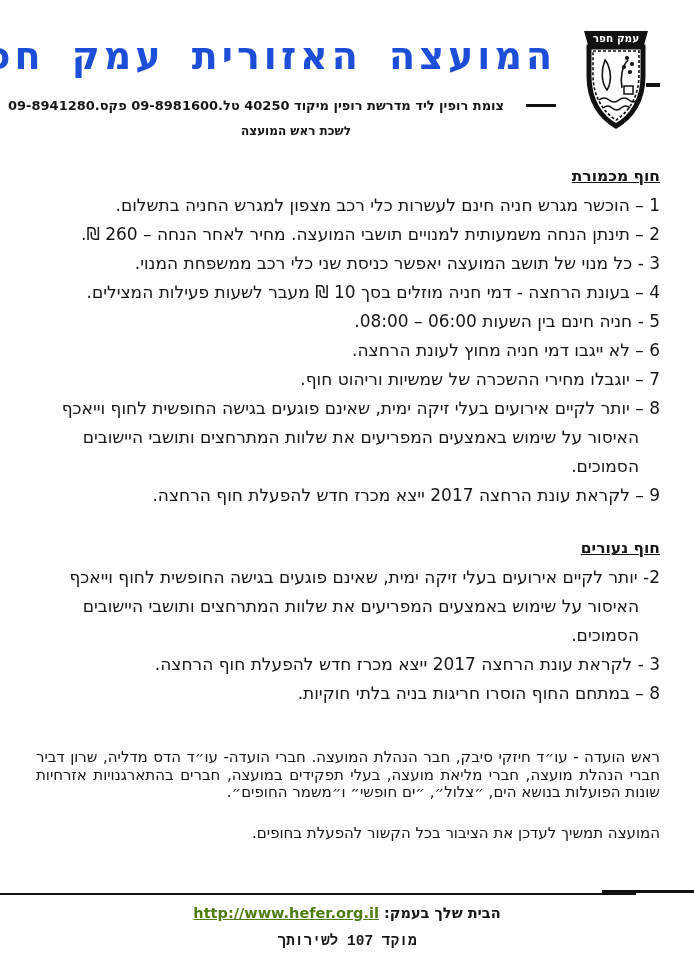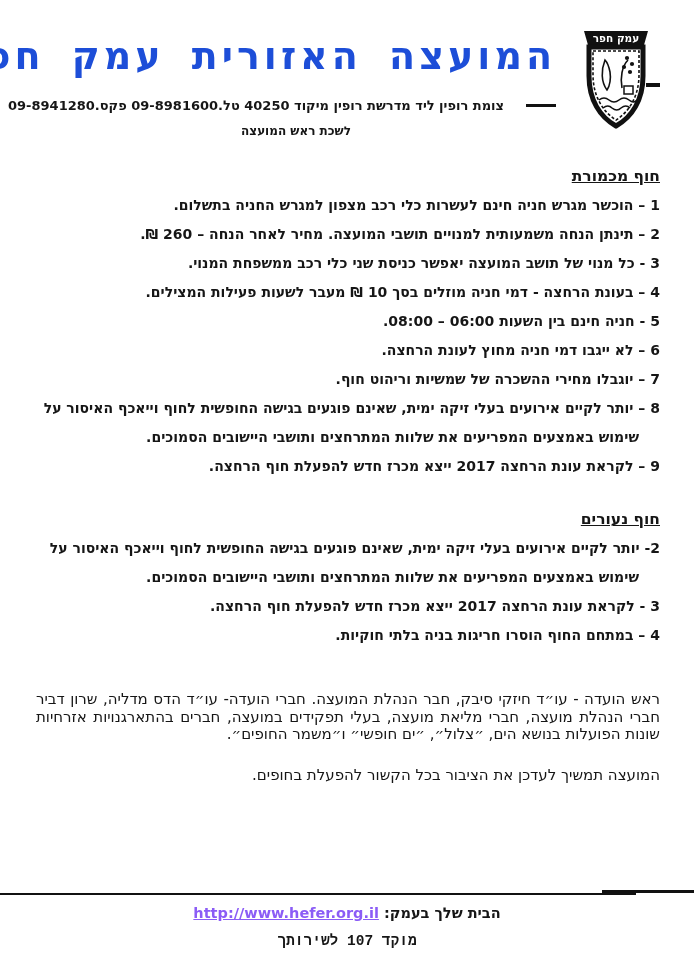--- a/index.html
+++ b/index.html
@@ -30,24 +30,23 @@
   .addr-dash-left { flex:1; height:3px; background:#111; margin-right:7px; }
   .department { text-align:center; font-weight:bold; font-size:12px; margin-top:11px; }
   .side-dash { position:absolute; left:646px; top:83px; width:14px; height:4px; background:#111; }
 
   
   .section-title {
     font-size:15.5px; font-weight:bold; text-decoration:underline;
     line-height:29px; margin-top:24px;
   }
   .item {
-    font-size:14px; line-height:29px;
+    font-size:17px; line-height:29px;
     padding-right:21px; text-indent:-21px;
     text-align:right;
-    font-weight:bold;
   }
   .item.tight { line-height:19px; margin-bottom:10px; text-align:justify; }
   .closing { margin-top:41px; font-size:15px; line-height:17.5px; text-align:justify; }
   .final-note { margin-top:23px; font-size:15px; line-height:17.5px; }
 
   
   .footer { position:absolute; top:890px; left:0; right:0; }
   .footer-rule { position:relative; height:5px; }
   .footer-rule-thin { position:absolute; top:3px; left:0; right:58px; height:2px; background:#111; }
   .footer-rule-thick { position:absolute; top:0; right:0; width:92px; height:3px; background:#111; }
@@ -109,32 +108,32 @@
     <div class="item">4 – בעונת הרחצה - דמי חניה מוזלים בסך 10 ₪ מעבר לשעות פעילות המצילים.</div>
     <div class="item">5 - חניה חינם בין השעות 06:00 – 08:00.</div>
     <div class="item">6 – לא ייגבו דמי חניה מחוץ לעונת הרחצה.</div>
     <div class="item">7 – יוגבלו מחירי ההשכרה של שמשיות וריהוט חוף.</div>
     <div class="item">8 – יותר לקיים אירועים בעלי זיקה ימית, שאינם פוגעים בגישה החופשית לחוף וייאכף האיסור על שימוש באמצעים המפריעים את שלוות המתרחצים ותושבי היישובים הסמוכים.</div>
     <div class="item">9 – לקראת עונת הרחצה 2017 ייצא מכרז חדש להפעלת חוף הרחצה.</div>
 
     <div class="section-title">חוף נעורים</div>
     <div class="item">2- יותר לקיים אירועים בעלי זיקה ימית, שאינם פוגעים בגישה החופשית לחוף וייאכף האיסור על שימוש באמצעים המפריעים את שלוות המתרחצים ותושבי היישובים הסמוכים.</div>
     <div class="item">3 - לקראת עונת הרחצה 2017 ייצא מכרז חדש להפעלת חוף הרחצה.</div>
-    <div class="item">4 – במתחם החוף הוסרו חריגות בניה בלתי חוקיות.</div>
+    <div class="item">8 – במתחם החוף הוסרו חריגות בניה בלתי חוקיות.</div>
 
     <div class="closing">ראש הועדה - עו״ד חיזקי סיבק, חבר הנהלת המועצה. חברי הועדה- עו״ד הדס מדליה, שרון דביר חברי הנהלת מועצה, חברי מליאת מועצה, בעלי תפקידים במועצה, חברים בהתארגנויות אזרחיות שונות הפועלות בנושא הים,  ״צלול״,  ״ים חופשי״ ו״משמר החופים״.</div>
     <div class="final-note">המועצה תמשיך לעדכן את הציבור בכל הקשור להפעלת בחופים.</div>
 
   </div>
 
   <div class="footer">
     <div class="footer-rule">
       <div class="footer-rule-thin"></div>
       <div class="footer-rule-thick"></div>
     </div>
     <div class="footer-line1">
       <span>הבית שלך בעמק:</span>
-      <a href="#" class="site-link" style="color: #8b5cf6;">http://www.hefer.org.il</a>
+      <a href="#" class="site-link" style="color: #4d7c0f;">http://www.hefer.org.il</a>
     </div>
     <div class="footer-line2">מוקד 107 לשירותך</div>
   </div>
 
 </div>
 
 </body></html>

